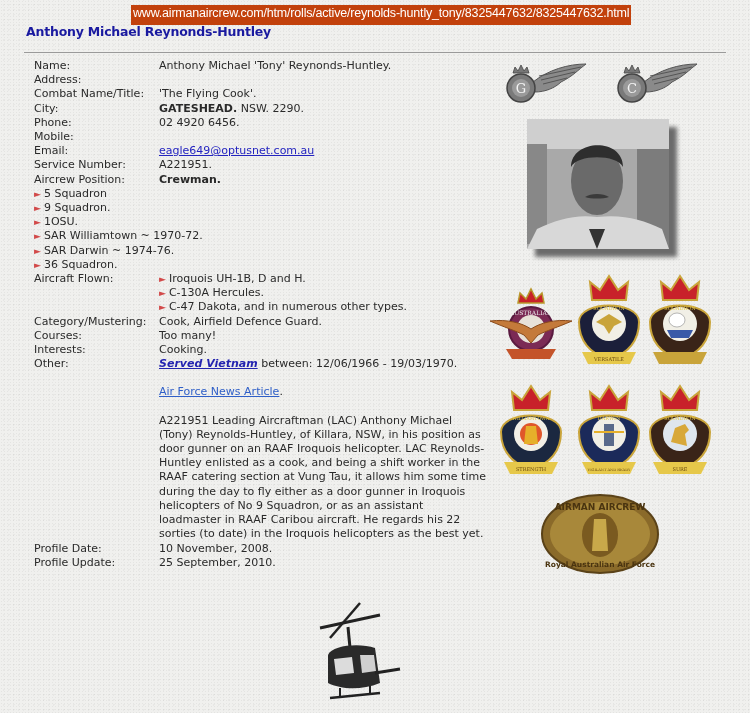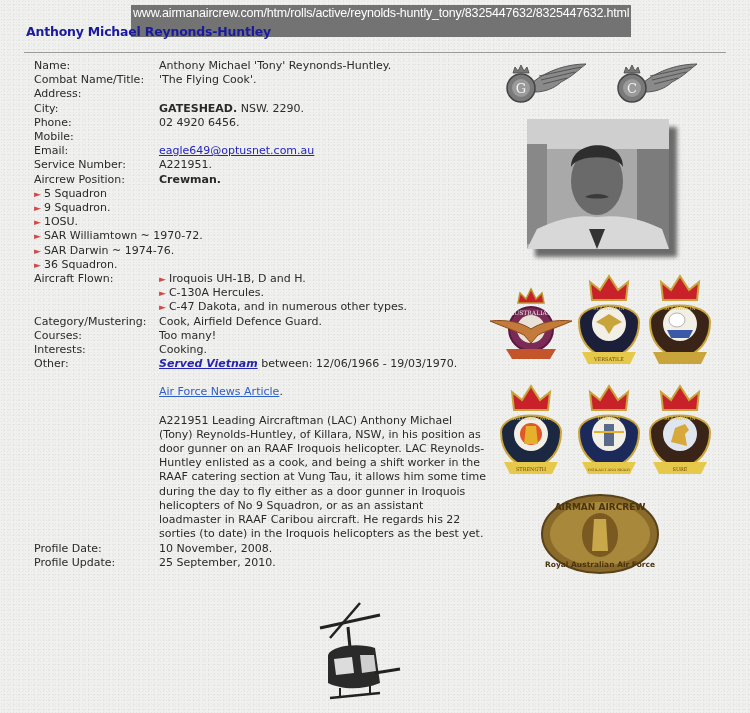--- a/index.html
+++ b/index.html
@@ -7,22 +7,22 @@
     width:750px; height:713px; overflow:hidden; position:relative;
     background-color:#f0f0ee;
     background-image:
       radial-gradient(rgba(0,0,0,0.05) 1px, transparent 1px),
       radial-gradient(rgba(0,0,0,0.04) 1px, transparent 1px);
     background-size:3px 3px, 5px 5px;
     background-position:0 0, 1px 2px;
     font-family:"DejaVu Sans", sans-serif;
     font-size:11px; color:#2a2a2a;
   }
-  .url-bar { position:absolute; top:5px; left:131px; height:32px; line-height:16px;
-    background:#737373; color:#fff; font-family:"Liberation Sans", sans-serif; font-size:12.5px;
+  .url-bar { position:absolute; top:5px; left:131px; height:20px; line-height:16px;
+    background:#c2410c; color:#fff; font-family:"Liberation Sans", sans-serif; font-size:12.5px;
     padding:0 2px; letter-spacing:-0.2px; }
   .page-title { position:absolute; top:24px; left:26px; color:#1a1aa0; font-weight:bold;
     font-family:"DejaVu Sans", sans-serif; font-size:12.5px; letter-spacing:-0.2px; }
   .rule { position:absolute; top:52px; left:24px; width:702px; height:0; border-top:1px solid #9a9a9a; }
 
   .info { position:absolute; top:59px; left:34px; width:450px; }
   .row { display:flex; line-height:14.2px; }
   .lbl { width:125px; flex:none; white-space:nowrap; }
   .val { flex:1; }
   .val b { font-weight:bold; }
@@ -51,26 +51,26 @@
 <div class="url-bar">www.airmanaircrew.com/htm/rolls/active/reynolds-huntly_tony/8325447632/8325447632.html</div>
 <div class="page-title">Anthony Michael Reynonds-Huntley</div>
 <div class="rule"></div>
 
 <div class="info">
   <div class="row">
     <span class="lbl">Name:</span>
     <span class="val">Anthony Michael 'Tony' Reynonds-Huntley.</span>
   </div>
   <div class="row">
+    <span class="lbl">Address:</span>
+    <span class="val"></span>
+  </div>
+  <div class="row">
     <span class="lbl">Combat Name/Title:</span>
     <span class="val">'The Flying Cook'.</span>
-  </div>
-  <div class="row">
-    <span class="lbl">Address:</span>
-    <span class="val"></span>
   </div>
   <div class="row">
     <span class="lbl">City:</span>
     <span class="val"><b>GATESHEAD.</b><span> NSW. 2290.</span></span>
   </div>
   <div class="row">
     <span class="lbl">Phone:</span>
     <span class="val">02 4920 6456.</span>
   </div>
   <div class="row">

